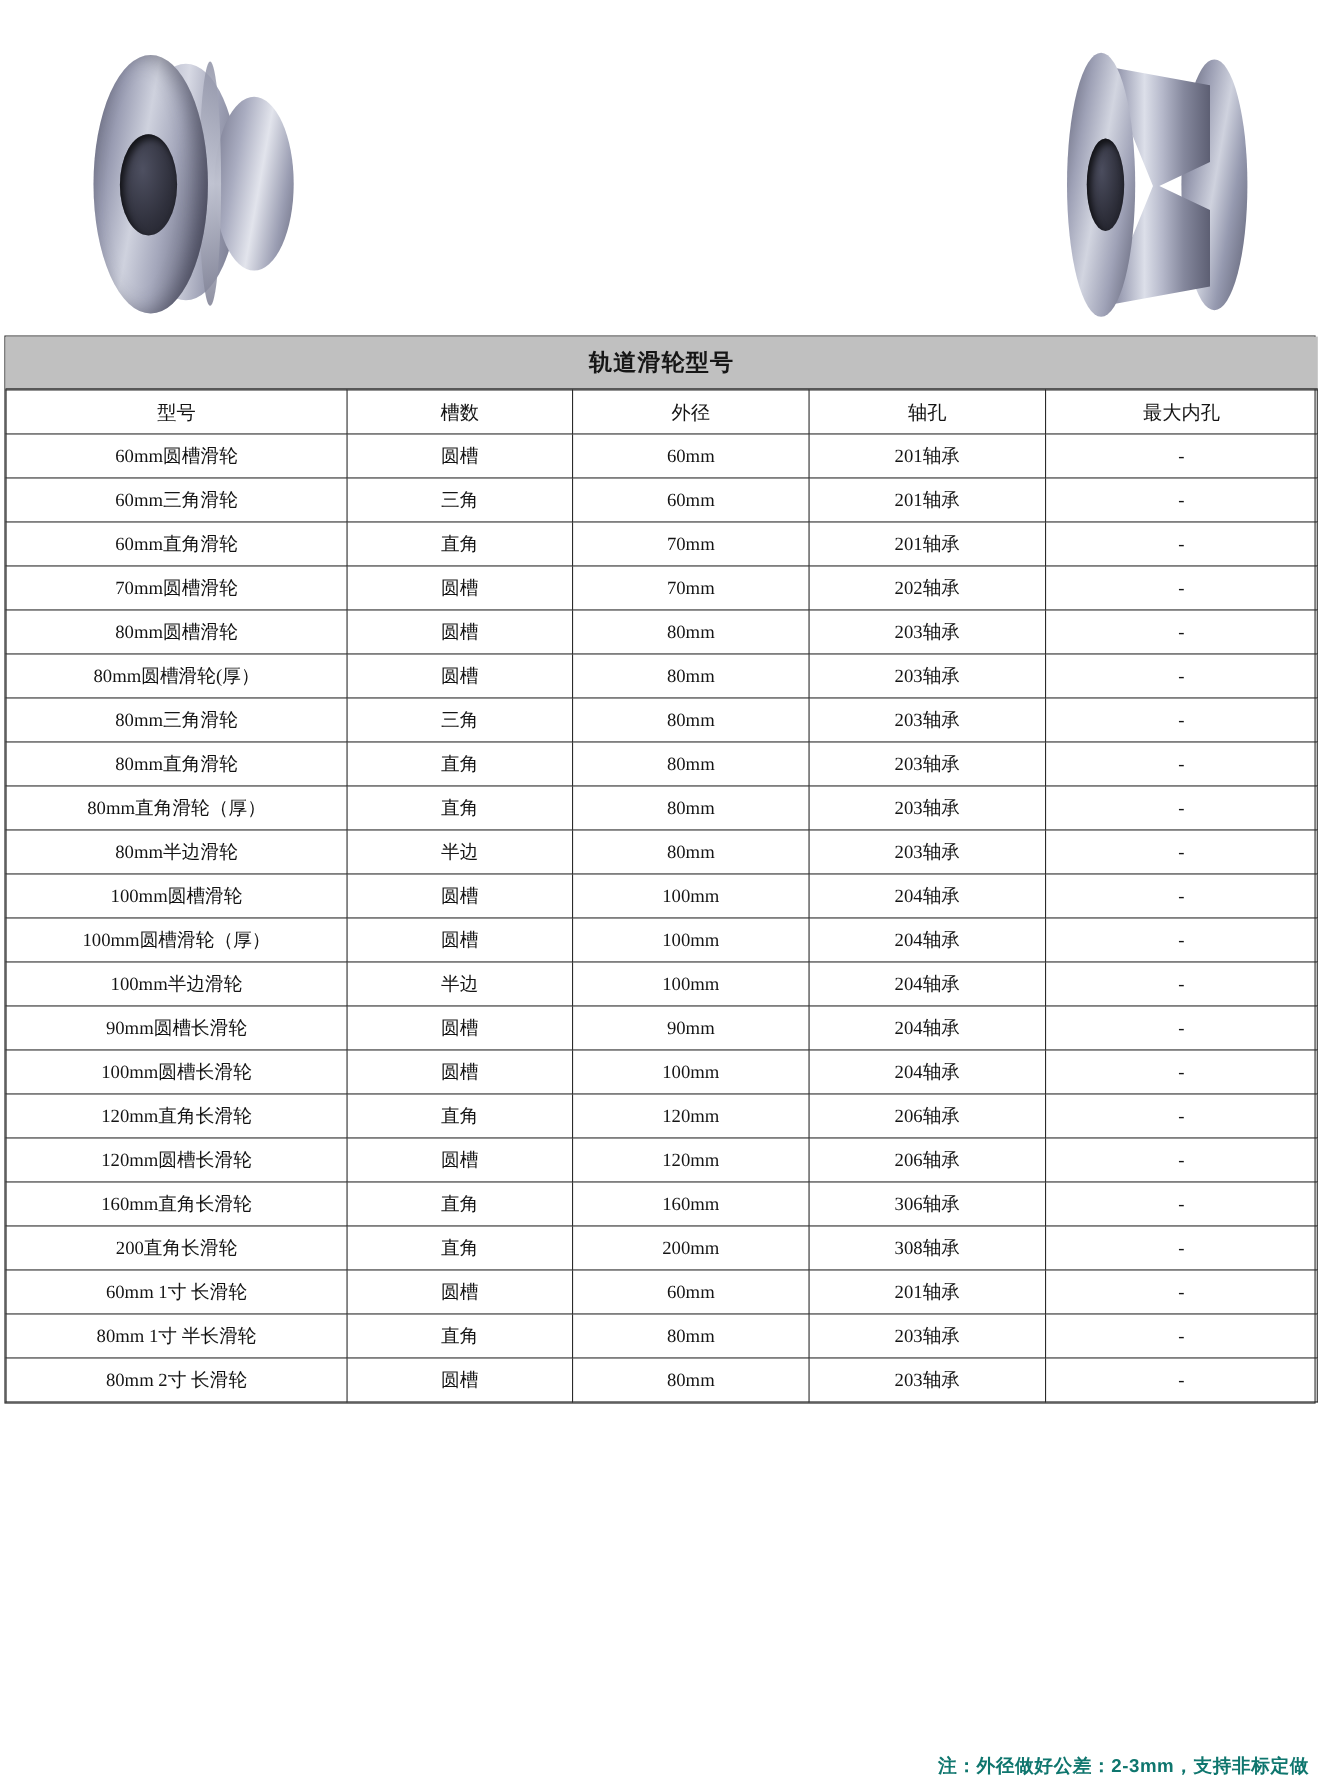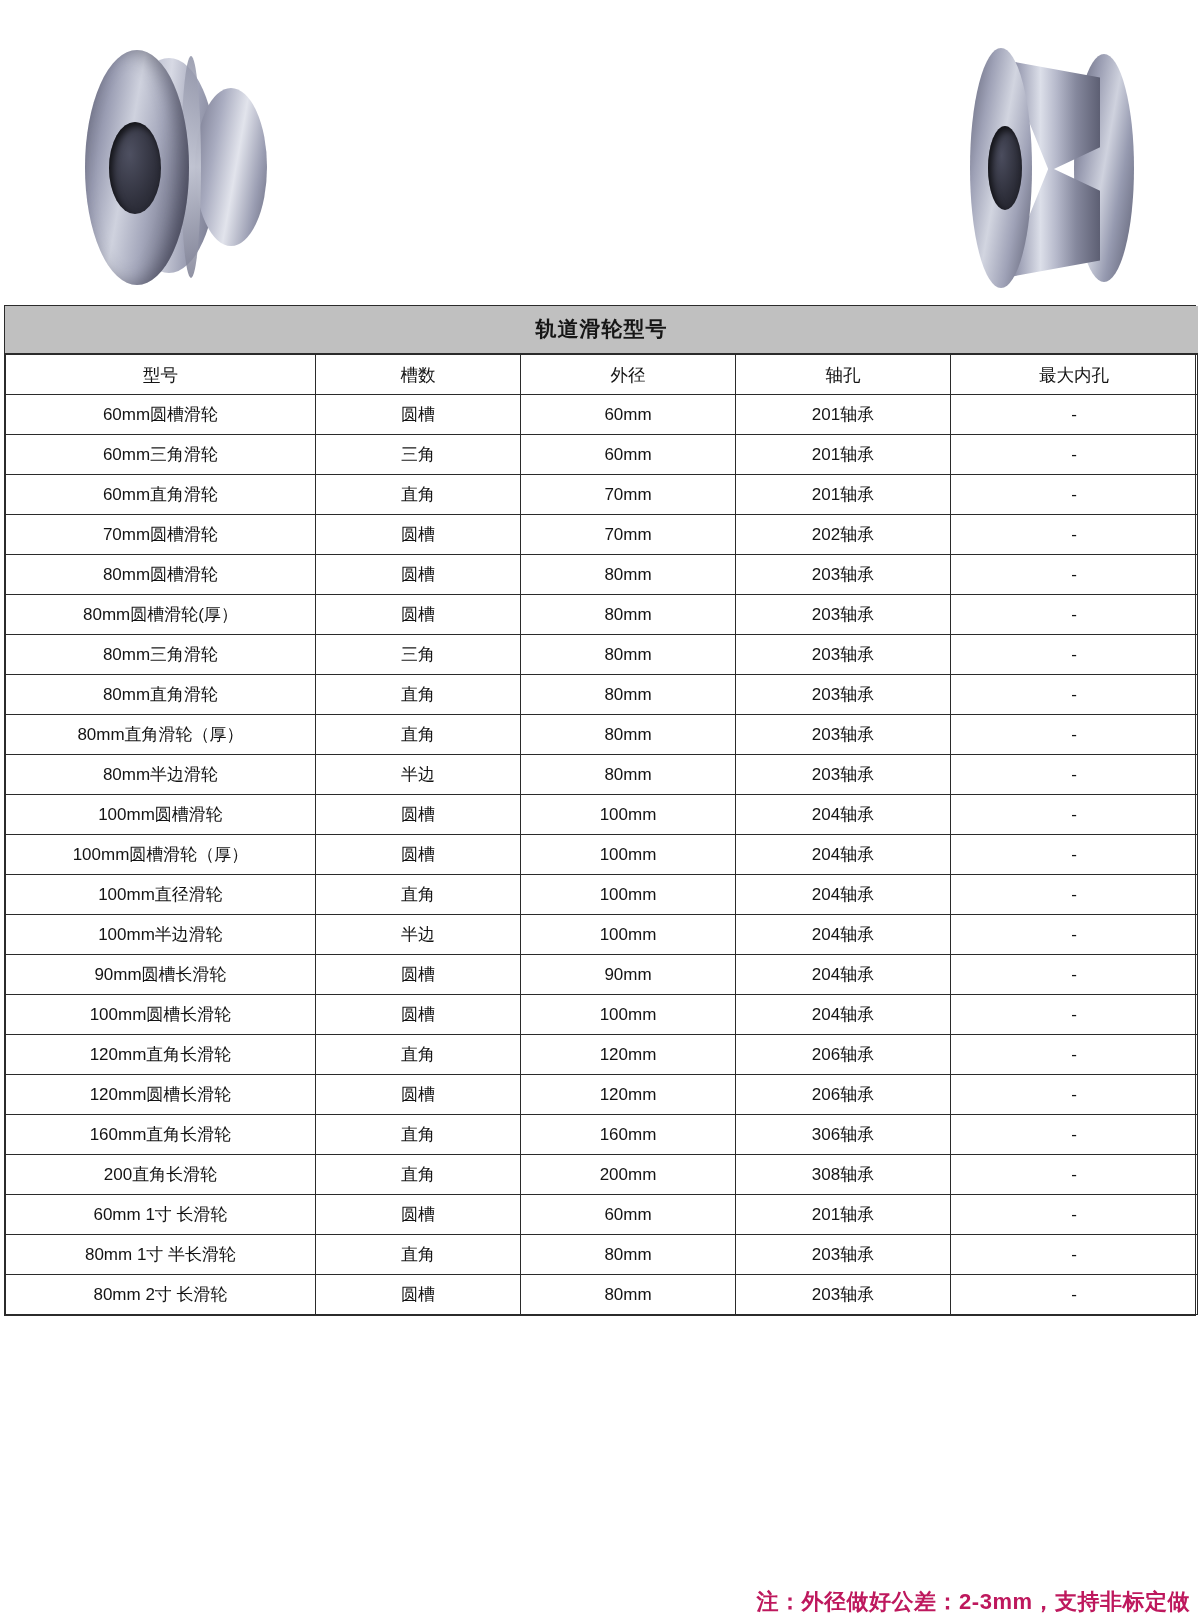--- a/index.html
+++ b/index.html
@@ -93,20 +93,21 @@
   
   .table-wrap {
     width: 1192px;
     margin: 0 4px;
     border: 1px solid #2b2b2b;
   }
   table {
     width: 100%;
     border-collapse: collapse;
     table-layout: fixed;
+    font-family: Liberation Serif, serif;
   }
   caption {
     caption-side: top;
     background: #c0c0c0;
     border-bottom: 1px solid #2b2b2b;
     font-size: 21px;
     font-weight: bold;
     letter-spacing: 1px;
     padding: 9px 0 10px;
     color: #161616;
@@ -127,22 +128,22 @@
     white-space: nowrap;
   }
   thead th { font-size: 17.5px; }
   tbody td.dash { font-size: 17px; }
 
   
   .footnote {
     position: absolute;
     right: 10px;
     bottom: 6px;
-    color: #be185d;
-    font-size: 22px;
+    color: #0f766e;
+    font-size: 17px;
     font-weight: bold;
     letter-spacing: .5px;
   }
 </style>
 </head>
 <body>
 
 <div class="photos">
 
   <div class="photo photo-1">
@@ -268,27 +269,20 @@
           <td class="dash">-</td>
         </tr>
         <tr>
           <td>100mm圆槽滑轮（厚）</td>
           <td>圆槽</td>
           <td>100mm</td>
           <td>204轴承</td>
           <td class="dash">-</td>
         </tr>
         <tr>
-          <td>100mm直径滑轮</td>
-          <td>直角</td>
-          <td>100mm</td>
-          <td>204轴承</td>
-          <td class="dash">-</td>
-        </tr>
-        <tr>
           <td>100mm半边滑轮</td>
           <td>半边</td>
           <td>100mm</td>
           <td>204轴承</td>
           <td class="dash">-</td>
         </tr>
         <tr>
           <td>90mm圆槽长滑轮</td>
           <td>圆槽</td>
           <td>90mm</td>

